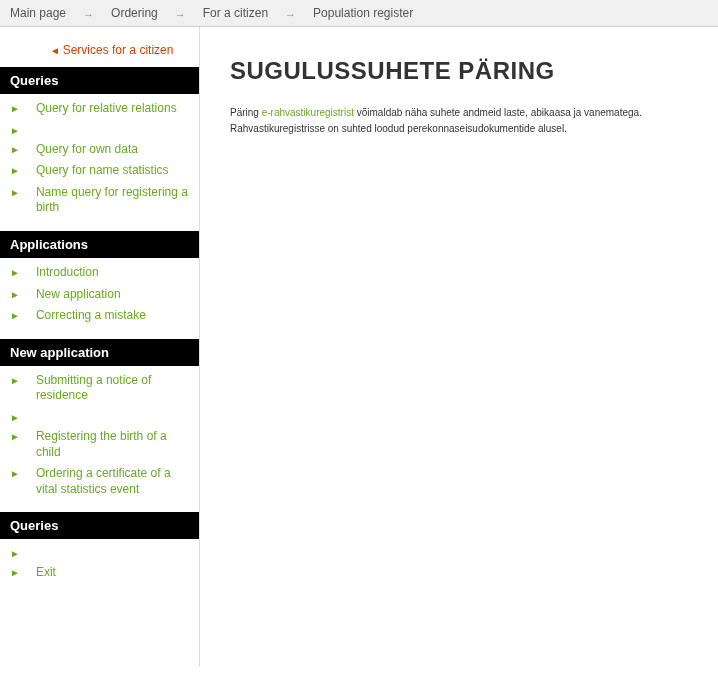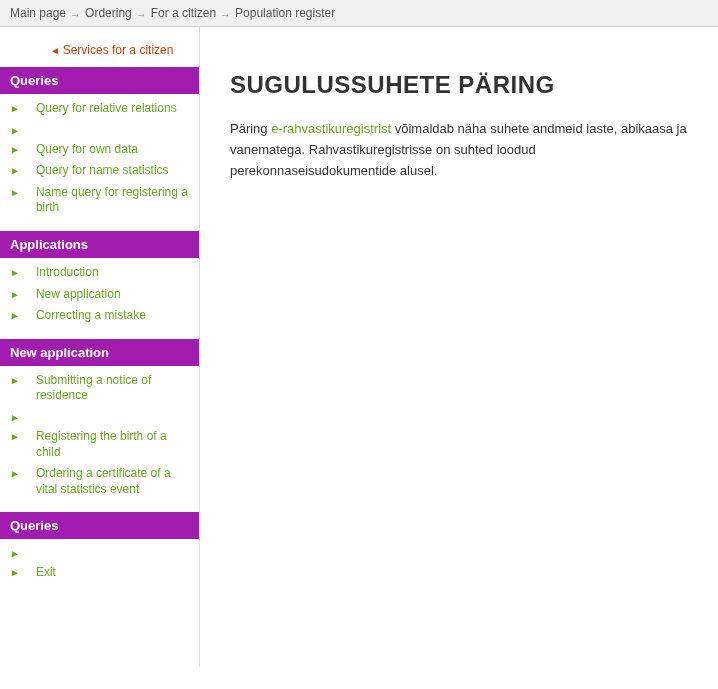--- a/index.html
+++ b/index.html
@@ -13,21 +13,21 @@
 
     
     .top-nav {
       background: #f0f0f0;
       border-bottom: 1px solid #ccc;
       padding: 6px 10px;
       font-size: 12px;
       color: #555;
       display: flex;
       align-items: center;
-      gap: 4px;
+      gap: 17px;
     }
     .top-nav a {
       color: #555;
       text-decoration: none;
     }
     .top-nav .arrow {
       color: #888;
       font-size: 11px;
     }
 
@@ -60,21 +60,21 @@
       content: '◄ ';
       color: #d44000;
       font-size: 10px;
     }
 
     .sidebar-section {
       margin-bottom: 8px;
     }
 
     .sidebar-section-header {
-      background: #a21caf;
+      background: #000000;
       color: #fff;
       font-weight: bold;
       font-size: 13px;
       padding: 6px 10px;
       cursor: pointer;
     }
 
     .sidebar-items {
       list-style: none;
       padding: 4px 0;
@@ -98,33 +98,33 @@
       color: #6aaa20;
       text-decoration: none;
       font-size: 12px;
       line-height: 1.3;
       margin-left: 12px;
     }
 
     
     .content {
       flex: 1;
-      padding: 44px 30px 30px 30px;
+      padding: 30px 30px 30px 30px;
     }
 
     .content h1 {
       font-size: 24px;
       font-weight: bold;
       color: #333;
       margin-bottom: 20px;
       letter-spacing: 0.5px;
     }
 
     .content p {
-      font-size: 13px;
+      font-size: 10px;
       line-height: 1.6;
       color: #333;
       max-width: 460px;
     }
 
     .content p a {
       color: #6aaa20;
       text-decoration: none;
     }
   </style>

